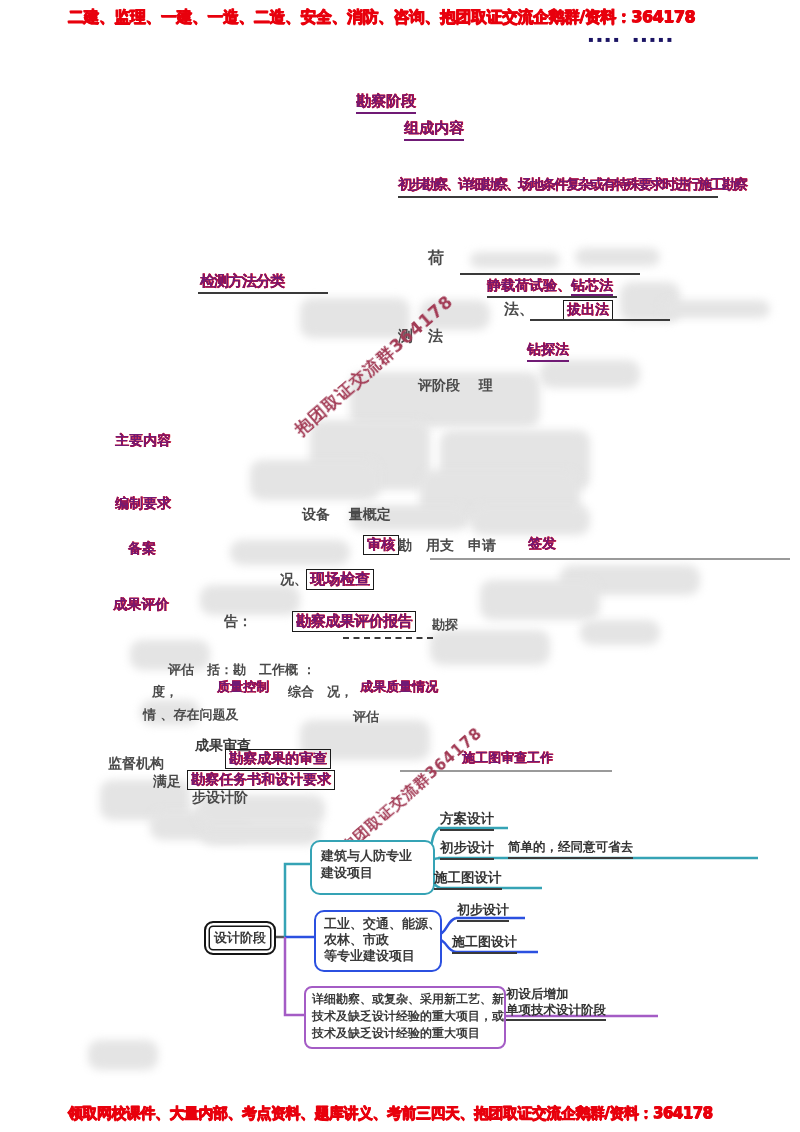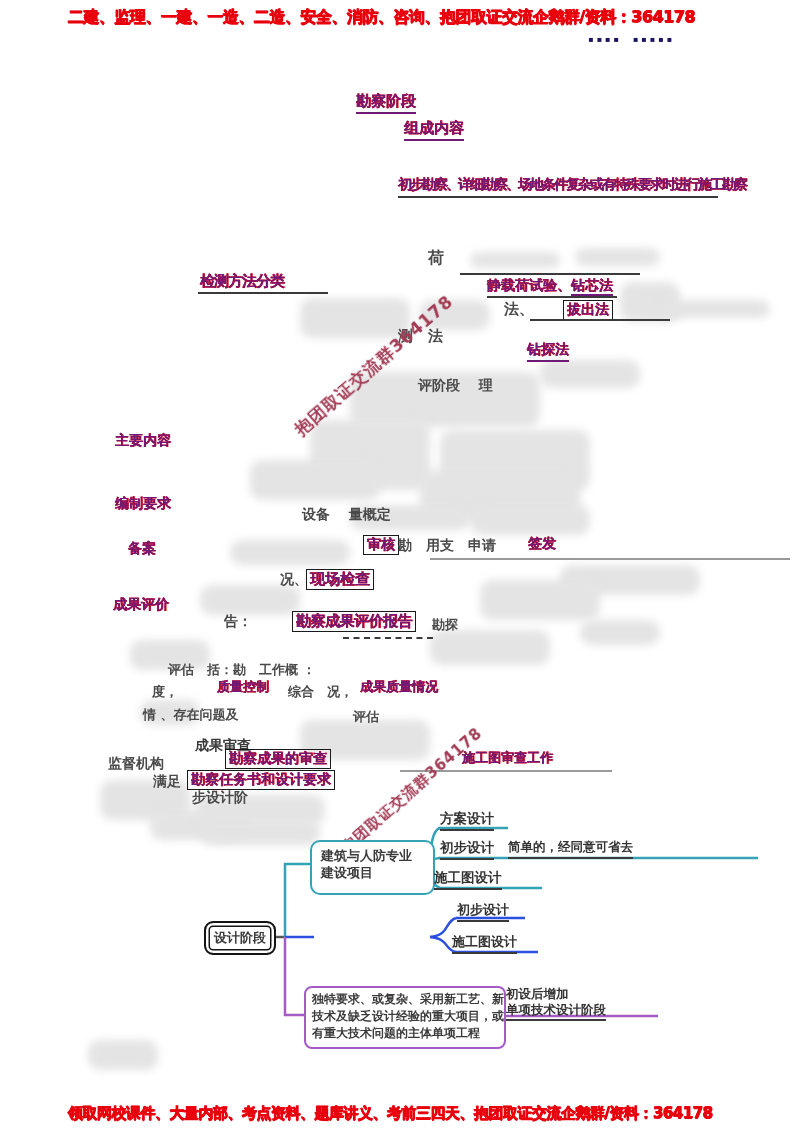--- a/index.html
+++ b/index.html
@@ -176,28 +176,34 @@
   <div class="node" style="left:310px;top:840px;width:112px;height:46px;border:2.5px solid #35a3b5;
        font-size:13px;line-height:17px;padding:5px 0 0 9px;">
     <span class="ln">建筑与人防专业</span>
     <span class="ln">建设项目</span>
   </div>
   <div class="subl" style="left:440px;top:810px;font-size:13.5px;">方案设计</div>
   <div class="subl" style="left:440px;top:839px;font-size:13.5px;">初步设计</div>
   <div class="subl" style="left:508px;top:839px;font-size:12.5px;">简单的，经同意可省去</div>
   <div class="subl" style="left:434px;top:869px;font-size:13.5px;">施工图设计</div>
 
+  <div class="node" style="left:314px;top:910px;width:116px;height:54px;border:2.5px solid #2b50e0;
+       font-size:13px;line-height:16px;padding:4px 0 0 8px;">
+    <span class="ln">工业、交通、能源、</span>
+    <span class="ln">农林、市政</span>
+    <span class="ln">等专业建设项目</span>
+  </div>
   <div class="subl" style="left:457px;top:901px;font-size:13px;">初步设计</div>
   <div class="subl" style="left:452px;top:933px;font-size:13px;">施工图设计</div>
 
   <div class="node" style="left:304px;top:986px;width:192px;height:56px;border:2.5px solid #a45cc5;border-radius:8px;
        font-size:12px;line-height:17px;padding:3px 0 0 6px;">
-    <span class="ln">独特要求、或复杂、采用新工艺、新</span>
+    <span class="ln">详细勘察、或复杂、采用新工艺、新</span>
     <span class="ln">技术及缺乏设计经验的重大项目，或</span>
-    <span class="ln">有重大技术问题的主体单项工程</span>
+    <span class="ln">技术及缺乏设计经验的重大项目</span>
   </div>
   <div class="abs" style="left:506px;top:986px;font-size:12.5px;font-weight:bold;color:#333;line-height:16px;
        border-bottom:2.5px solid #3a3a3a;padding-bottom:1px;">
     <span class="ln" style="display:block;">初设后增加</span>
     <span class="ln" style="display:block;">单项技术设计阶段</span>
   </div>
 
   <div class="abs redbanner" style="left:68px;top:1104px;width:668px;font-size:15px;">领取网校课件、大量内部、考点资料、题库讲义、考前三四天、抱团取证交流企鹅群/资料：364178</div>
 
 </div>

